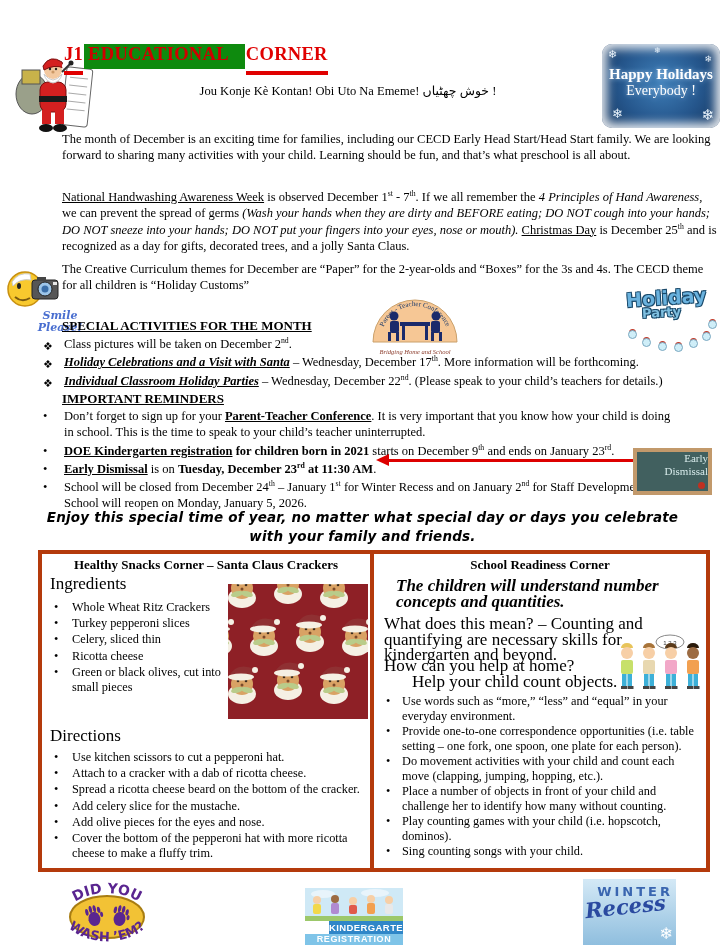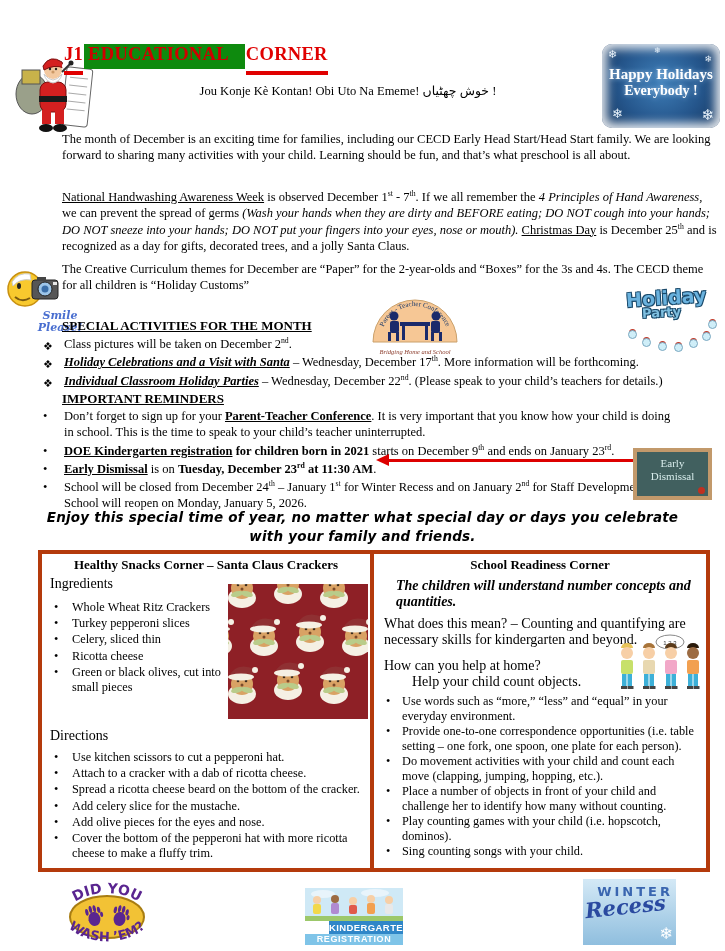--- a/index.html
+++ b/index.html
@@ -12,48 +12,48 @@
   .title{position:absolute;left:64px;top:44px;font-size:18.5px;font-weight:bold;letter-spacing:0.3px;white-space:nowrap;}
   .title .t-red{color:#e00000;border-bottom:4px solid #e00000;padding-bottom:7px;}
   .title .t-green{color:#cf0000;background:#0e8a0e;border-bottom:4px solid #0e8a0e;padding:0 16px 1px 4px;margin:0 1px;}
   
   .greet{position:absolute;left:88px;top:80px;width:520px;text-align:center;font-size:12.5px;line-height:22px;}
   
   .badge{position:absolute;left:602px;top:44px;width:118px;height:84px;border-radius:10px;
          background:radial-gradient(circle at 50% 45%,#3f7fb9 0%,#25568c 55%,#16365e 100%);
          box-shadow:inset 0 0 10px 5px rgba(255,255,255,.85);color:#fff;text-align:center;}
   .badge .bl1{margin-top:22px;font-size:15px;font-weight:bold;text-shadow:0 0 5px #9cc4e8;}
-  .badge .bl2{font-size:14px;font-weight:bold;text-shadow:0 0 5px #9cc4e8;}
+  .badge .bl2{font-size:14px;font-weight:normal;text-shadow:0 0 5px #9cc4e8;}
   .flake{position:absolute;color:#eaf4fc;pointer-events:none;}
   
   .para{position:absolute;left:62px;width:655px;font-size:12.5px;line-height:16.3px;}
   .heading{position:absolute;left:62px;font-size:13px;font-weight:bold;text-decoration:underline;}
   .list{position:absolute;left:38px;width:652px;font-size:12.5px;line-height:16.3px;}
   .list .li{position:relative;padding-left:26px;margin-bottom:2px;}
   .list .marker{position:absolute;left:5px;}
   .list.diamond .marker{font-size:11px;top:2px;}
   
   .closing{position:absolute;left:40px;top:508px;width:645px;text-align:center;
            font-family:"DejaVu Sans",sans-serif;font-weight:bold;font-style:italic;
            font-size:13.5px;line-height:19px;letter-spacing:0.2px;}
   
   .boxes{position:absolute;left:38px;top:550px;width:672px;height:322px;border:4px solid #b43a0c;
          box-sizing:border-box;display:flex;}
   .box-left{width:332px;border-right:4px solid #b43a0c;box-sizing:border-box;position:relative;}
   .box-right{flex:1;position:relative;}
   .box-title{position:absolute;top:3px;left:0;right:0;text-align:center;font-weight:bold;font-size:13px;}
-  .boxtext{font-size:14px;line-height:15.5px;}
+  .boxtext{font-size:17px;line-height:15.5px;}
   .blist{position:absolute;font-size:12.3px;line-height:15.2px;}
   .blist .li{position:relative;padding-left:22px;margin-bottom:1px;}
   .blist .marker{position:absolute;left:4px;}
   .rlist{line-height:14.5px;}
   .rlist .li{padding-left:20px;}
   
   .ed-sign{position:absolute;left:633px;top:448px;width:71px;height:39px;background:#41605f;
-           border:4px solid #c2996b;text-align:center;color:#d8ecec;font-size:11px;line-height:13px;padding-top:5px;}
+           border:4px solid #c2996b;text-align:right;color:#d8ecec;font-size:11px;line-height:13px;}
   .ed-apple{position:absolute;right:3px;bottom:2px;width:7px;height:7px;border-radius:50%;background:#c03020;}
   .arrow-line{position:absolute;left:388px;top:459px;width:245px;height:3px;background:#dd0000;}
   .arrow-head{position:absolute;left:376px;top:454px;width:0;height:0;
               border-top:6px solid transparent;border-bottom:6px solid transparent;border-right:13px solid #dd0000;}
   
   .smile-cap{position:absolute;left:6px;top:310px;width:60px;text-align:center;color:#4a6fd0;
              font-family:"DejaVu Serif",serif;font-style:italic;font-weight:bold;font-size:11px;line-height:12px;margin-left:24px;}
   
   .hp{position:absolute;left:626px;top:286px;width:90px;height:66px;}
   .hp .hp1{display:block;font-family:"DejaVu Sans",sans-serif;font-weight:bold;font-size:19px;color:#6ab2de;

